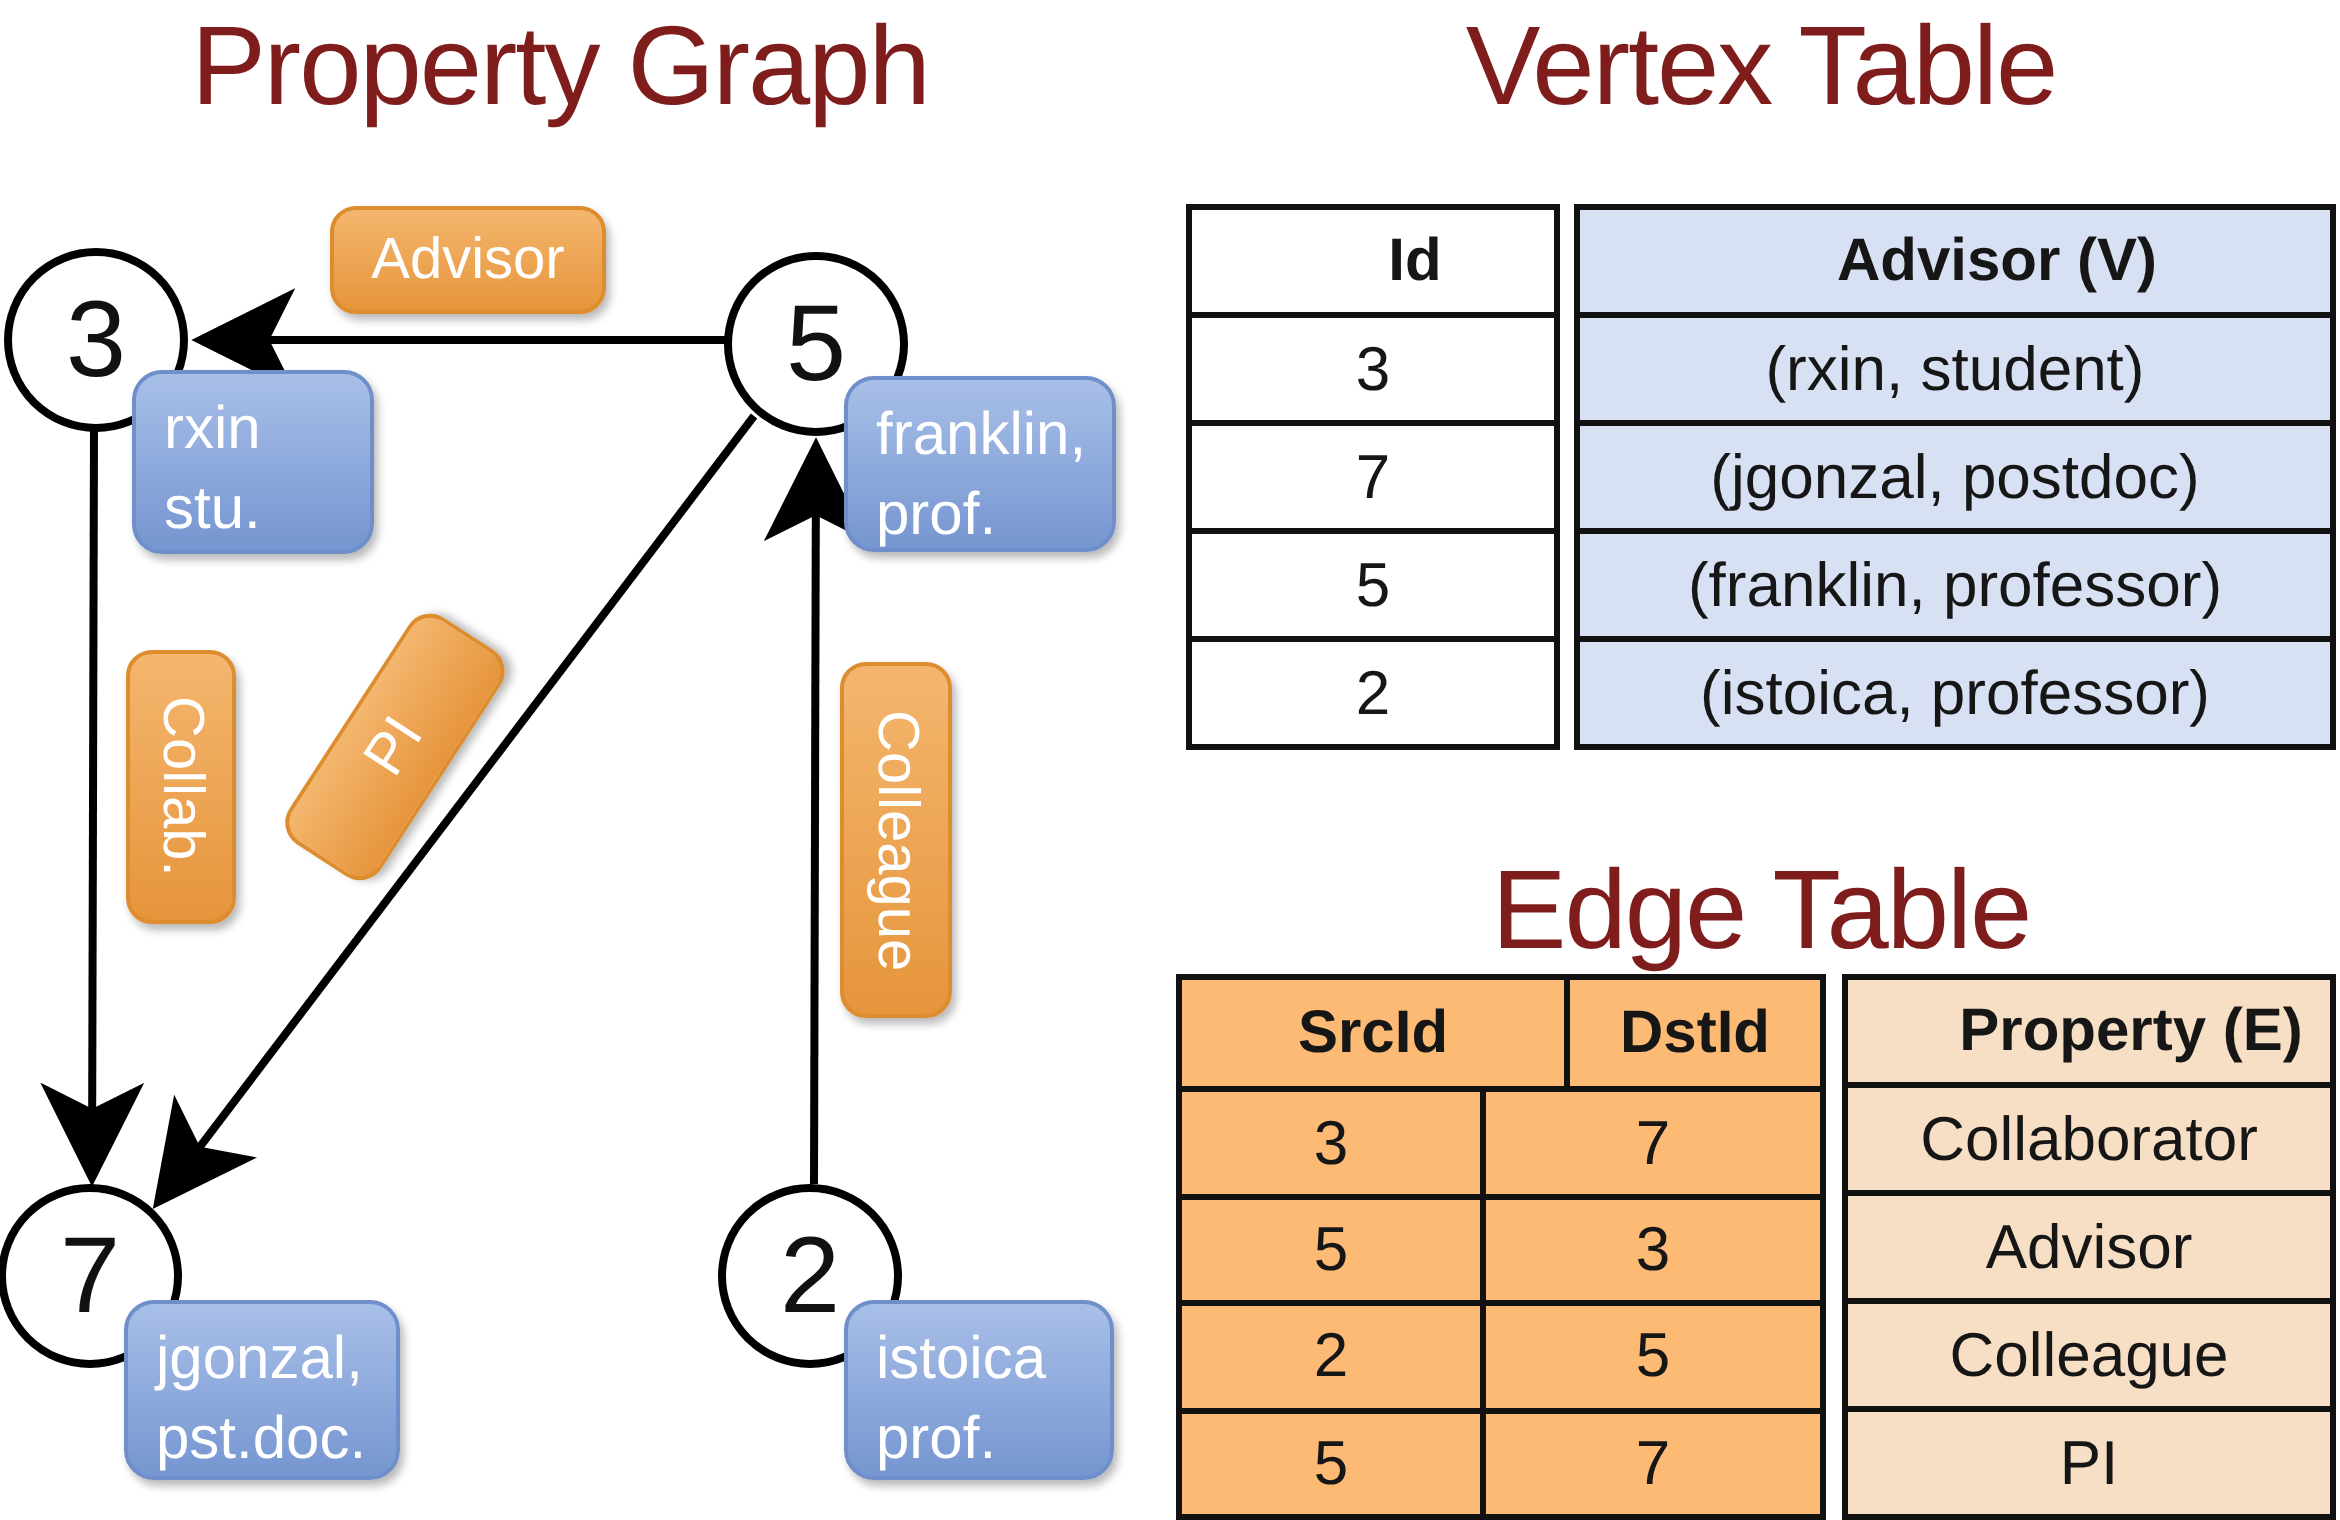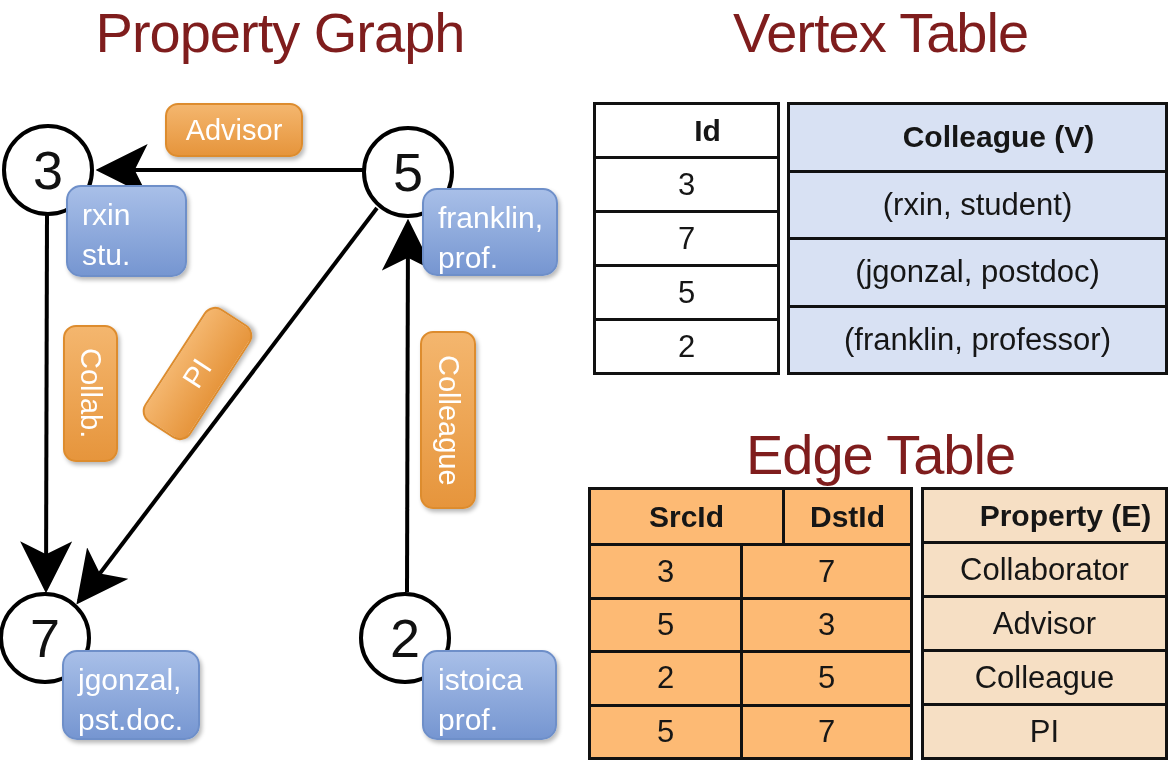--- a/index.html
+++ b/index.html
@@ -143,24 +143,25 @@
 
 <div class="tblwrap" id="vertex-table">
   <div class="sub" id="vertex-id-col">
     <div class="cell header">Id</div>
     <div class="cell">3</div>
     <div class="cell">7</div>
     <div class="cell">5</div>
     <div class="cell">2</div>
   </div>
   <div class="sub" id="vertex-prop-col">
-    <div class="cell header">Colleague (V)</div>
+    <div class="cell header">Advisor (V)</div>
     <div class="cell">(rxin, student)</div>
     <div class="cell">(jgonzal, postdoc)</div>
     <div class="cell">(franklin, professor)</div>
+    <div class="cell">(istoica, professor)</div>
   </div>
 </div>
 
 <div class="title" id="title-edge">Edge Table</div>
 
 <div class="tblwrap" id="edge-table">
   <div id="edge-ids-col">
     <div class="cell header">SrcId</div>
     <div class="cell header">DstId</div>
     <div class="cell">3</div>

